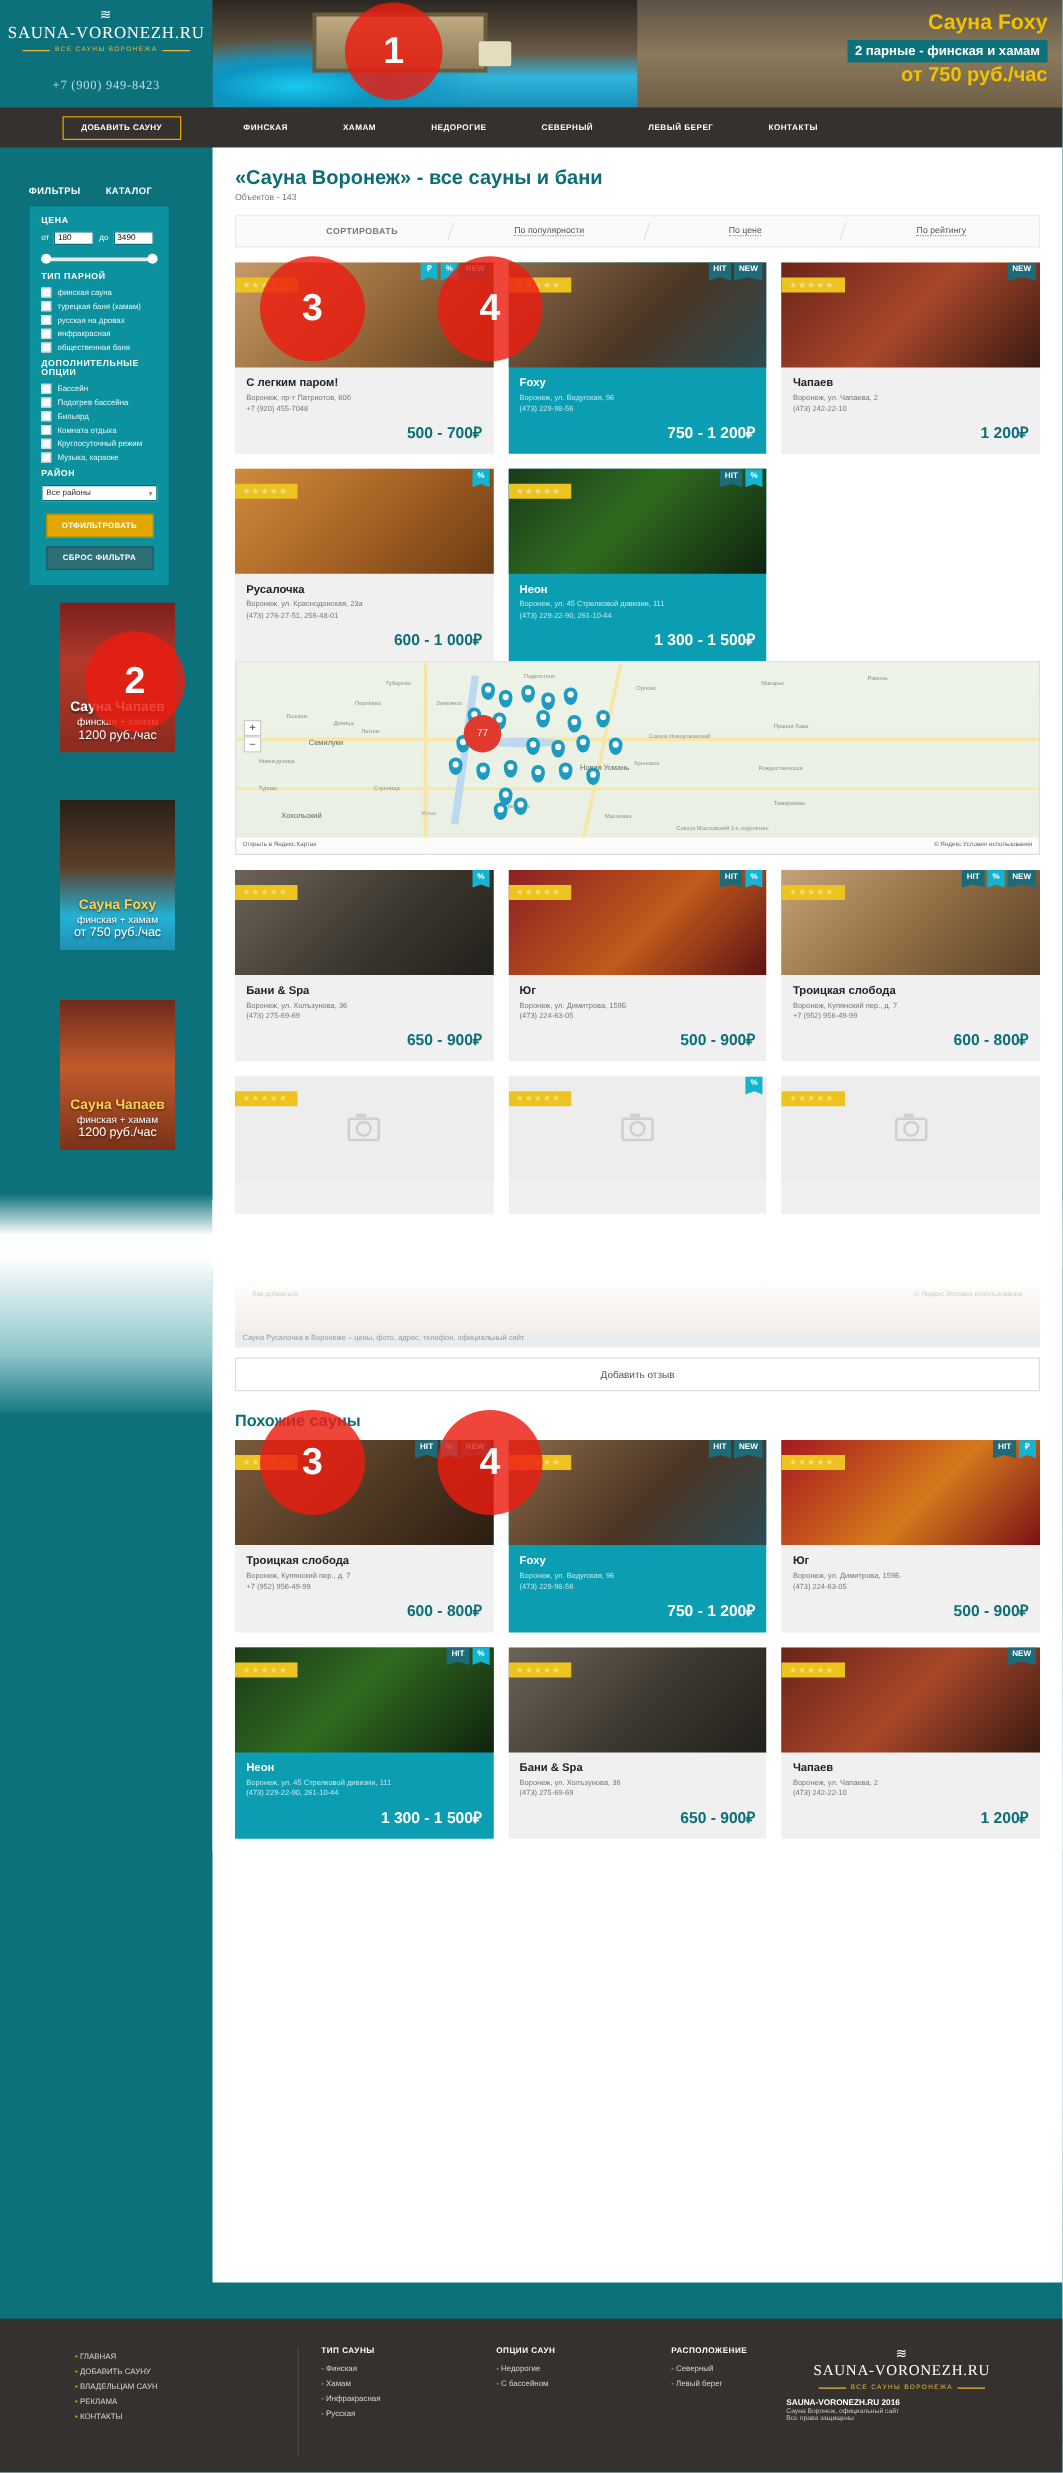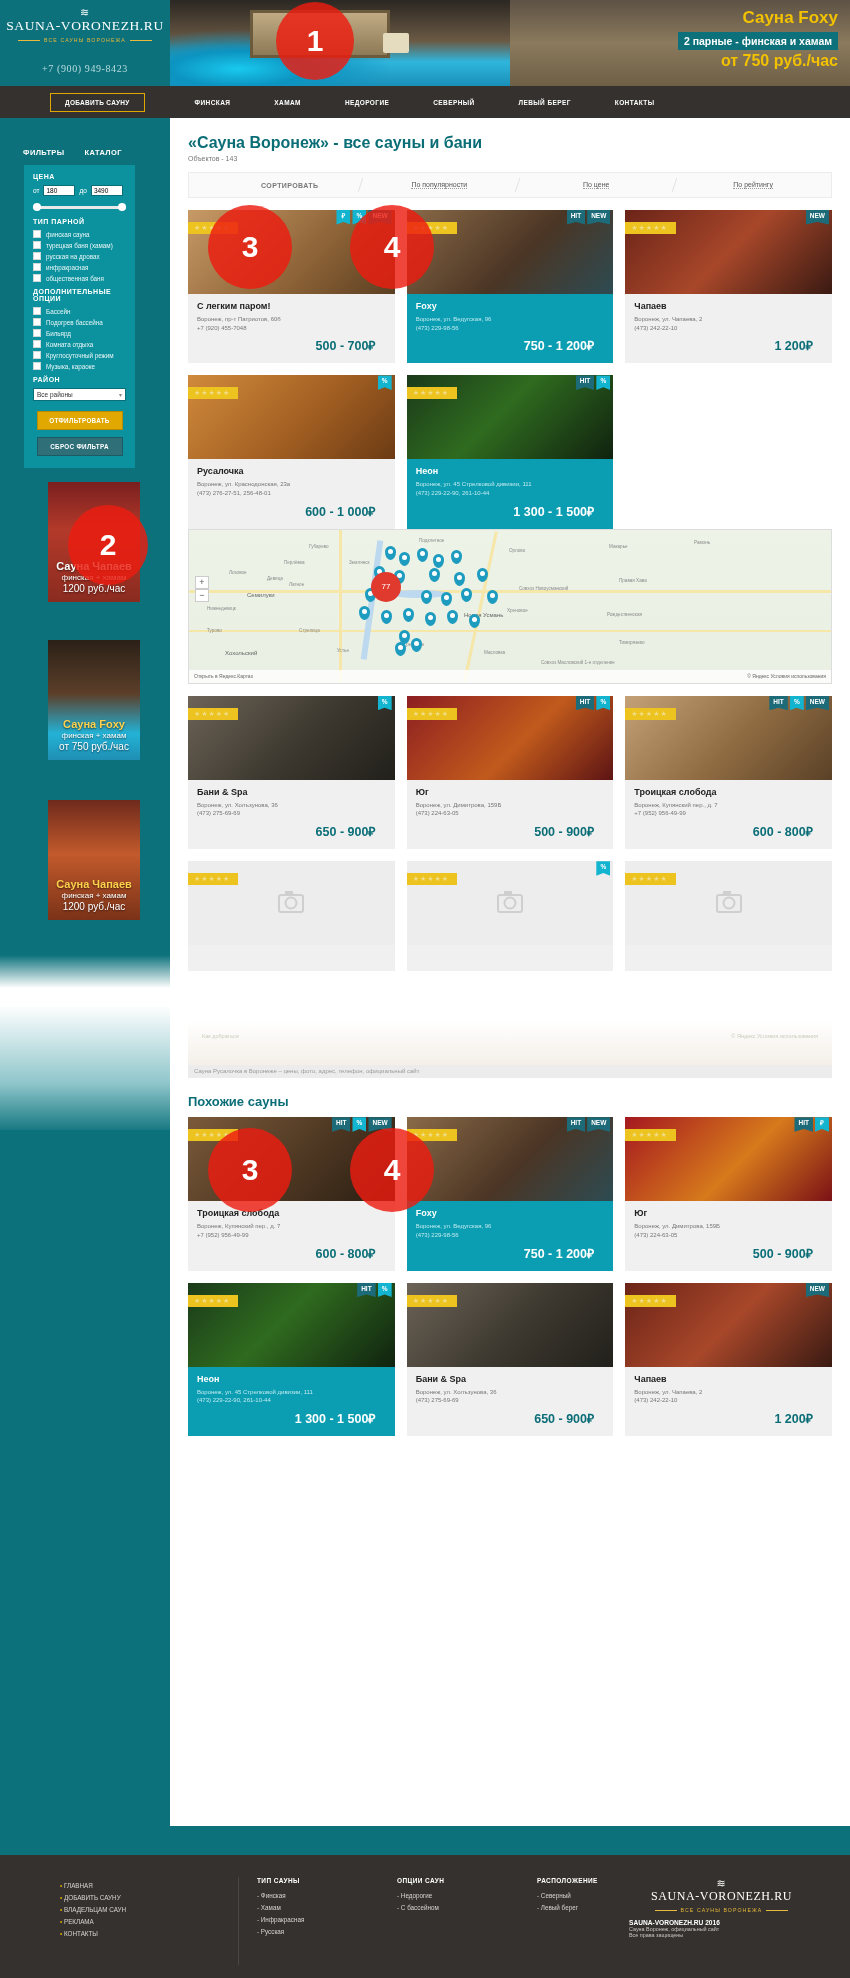--- a/index.html
+++ b/index.html
@@ -103,21 +103,21 @@
       border:1px solid #ececec; }
   .sortbar .lbl { color:#777; font-size:7px; font-weight:bold; letter-spacing:0.4px; padding-left:30px; }
   .sortbar .sep { width:1px; height:14px; background:#e2e2e2; transform:skewX(-18deg); margin:0 auto; }
   .sortbar .opt { color:#555; font-size:7px; border-bottom:1px dotted #999; }
   .sortbar .cell { flex:1; display:flex; justify-content:center; align-items:center; }
 
   .grid { display:flex; flex-wrap:wrap; gap:12px; padding-top:12px; }
   .card { width:calc((100% - 24px)/3); background:#f0f0f0; position:relative; }
   .card.teal { background:#0b9eb2; }
   .card-img { height:84px; position:relative; overflow:hidden; }
-  .card-body { padding:7px 19px 9px 9px; }
+  .card-body { padding:7px 9px 9px 9px; }
   .card-title { font-size:9px; font-weight:bold; color:#222; }
   .card.teal .card-title { color:#fff; }
   .card-addr { font-size:6px; color:#777; margin-top:4px; line-height:1.45; }
   .card.teal .card-addr { color:#bfe9ef; }
   .card-price { text-align:right; font-size:12.5px; font-weight:bold; color:#0b6e77; margin-top:5px; }
   .card.teal .card-price { color:#fff; }
 
   .stars { position:absolute; left:0; top:12px; background:#ecc31f; padding:2px 8px 2px 6px;
       color:#f2dd8a; font-size:7px; letter-spacing:1px; z-index:3; }
   .badges { position:absolute; right:3px; top:0; display:flex; gap:2px; z-index:3; }
@@ -578,20 +578,21 @@
 
       <div style="height:50px"></div>
 
       <div class="faint">
         <span style="left:14px;top:12px;">Как добраться</span>
         <span style="right:14px;top:12px;">© Яндекс  Условия использования</span>
       </div>
       <div class="rev-strip">
         <div class="rev-text">Сауна Русалочка в Воронеже – цены, фото, адрес, телефон, официальный сайт</div>
       </div>
+      <div class="rev-btn">Добавить отзыв</div>
 
       <div class="sec-title">Похожие сауны</div>
 
       <div class="grid" style="padding-top:0">
         <div class="card">
           <div class="card-img" style="background:linear-gradient(135deg,#7b5a3a,#4d3722 55%,#2a1d12);">
             <div class="stars">★★★★★</div>
             <div class="badges">
               <span class="bdg hit">HIT</span>
               <span class="bdg pct">%</span>

